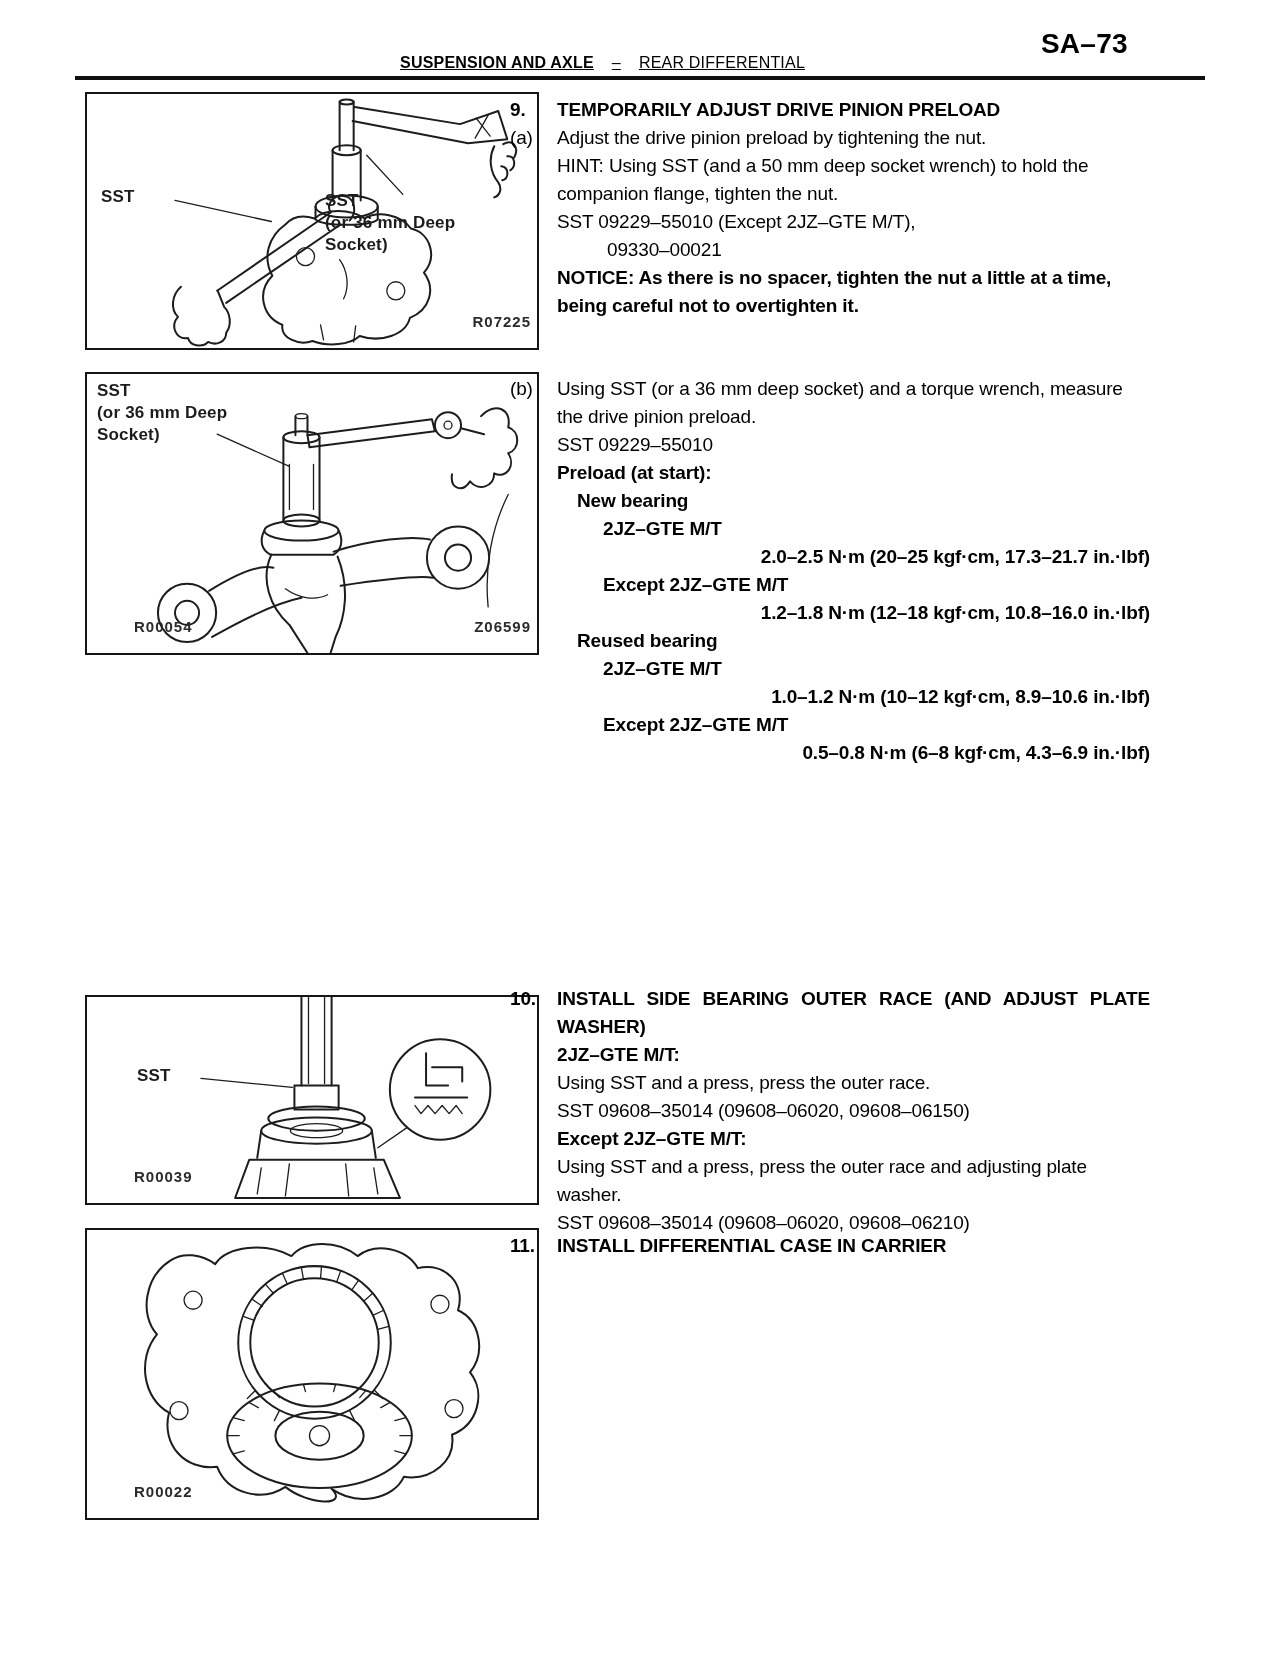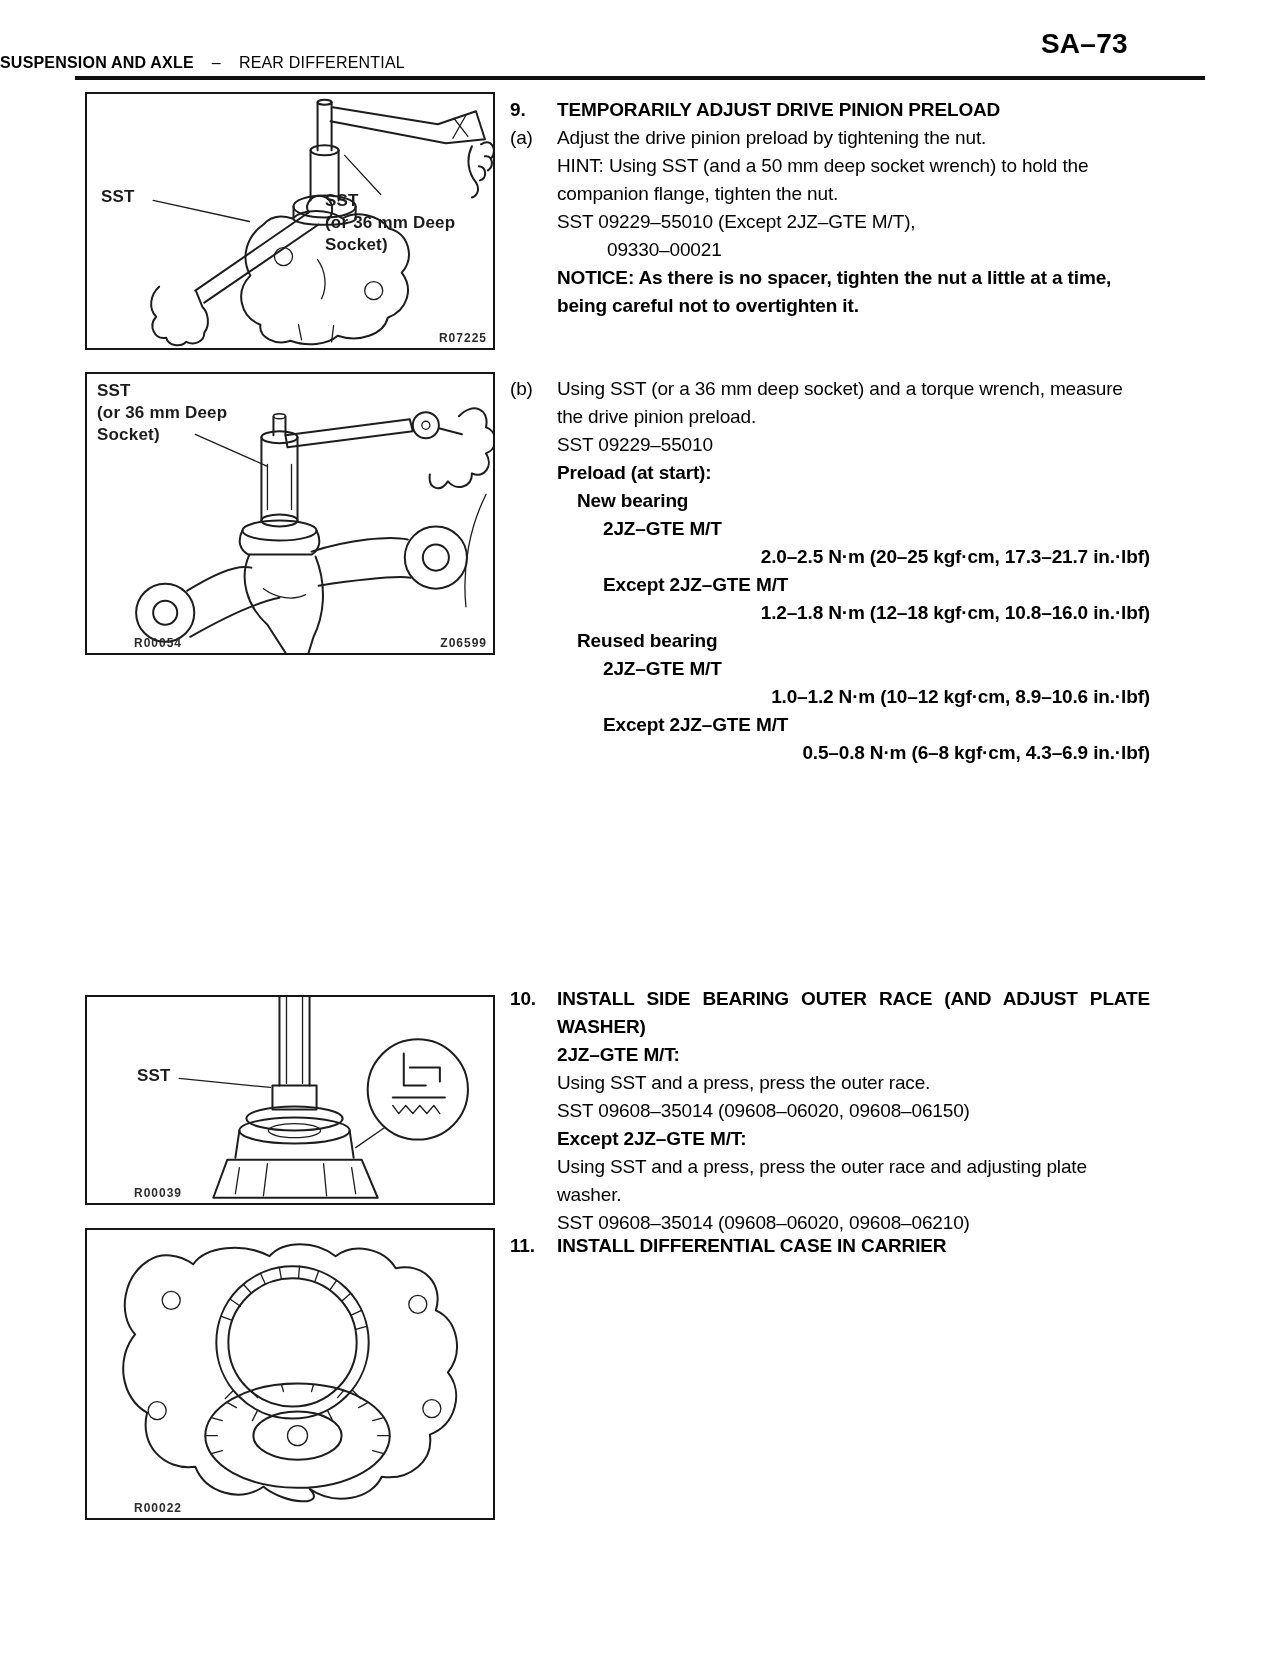--- a/index.html
+++ b/index.html
@@ -8,39 +8,39 @@
     width:1280px; height:1656px; position:relative; overflow:hidden;
     font-family:"Liberation Sans", sans-serif; color:#000;
     -webkit-font-smoothing:antialiased;
   }
   .pagenum {
     position:absolute; top:28px; right:152px;
     font-size:28px; font-weight:bold; letter-spacing:.3px;
   }
   .runhead {
     position:absolute; top:54px; left:0; width:1205px;
-    font-size:16px; letter-spacing:.2px;
+    text-align:center; font-size:16px; letter-spacing:.2px;text-decoration:underline;
   }
   .runhead .b { font-weight:bold; }
   .runhead .dash { margin:0 18px; }
   .rule {
     position:absolute; top:76px; left:75px; width:1130px; height:4px;
     background:#101010;
   }
   .figbox {
-    position:absolute; left:85px; width:410px;
+    position:absolute; left:85px; width:454px;
     border:2.5px solid #151515; background:#fff;
   }
   .figbox svg { position:absolute; inset:0; width:100%; height:100%; }
   .figlabel {
     position:absolute; font-size:17px; font-weight:bold; color:#1c1c1c;
     line-height:22px; letter-spacing:.2px; white-space:nowrap;
   }
   .figcode {
-    position:absolute; bottom:3px; font-size:12px; color:#2b2b2b;
+    position:absolute; bottom:18px; font-size:15px; color:#2b2b2b;
     letter-spacing:1px; font-weight:bold;
   }
   .figcode.l { left:6px;padding-left:41px; }
   .figcode.r { right:6px; }
   .stroke { fill:none; stroke:#1d1d1d; stroke-width:2; stroke-linecap:round; stroke-linejoin:round; }
   .stroke.thin { stroke-width:1.3; }
 
   .sect { position:absolute; left:510px; width:640px; font-size:19px; line-height:28px; letter-spacing:-0.15px; }
   .h-row, .item-row { display:flex; }
   .num, .marker { width:47px; flex:0 0 47px; }

